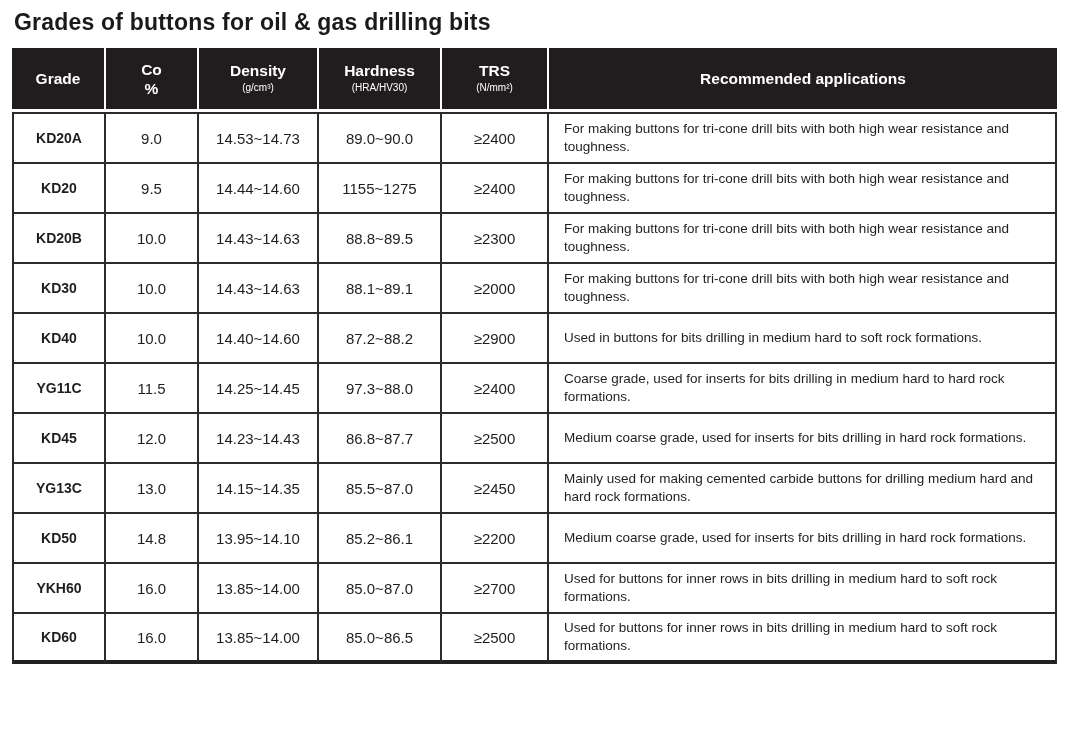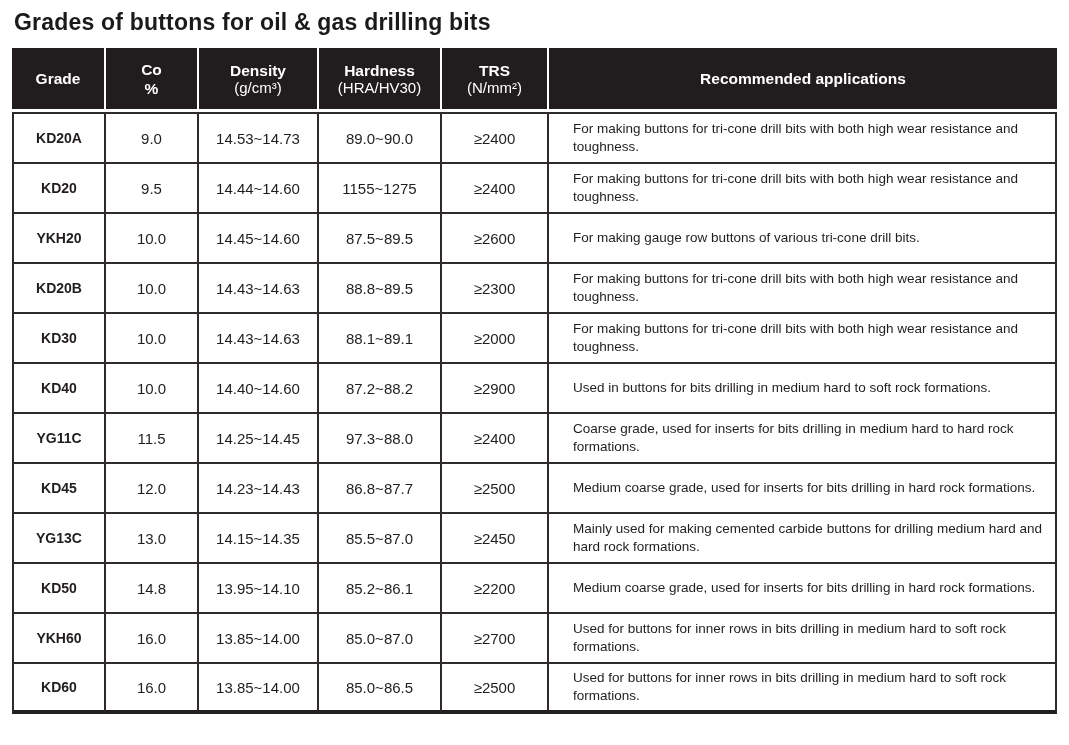--- a/index.html
+++ b/index.html
@@ -39,21 +39,21 @@
     padding: 4px 2px;
     border-bottom: 3px solid #ffffff; 
   }
   thead th + th { border-left: 2px solid #ffffff; }
   .h-main {
     font-size: 15.5px;
     font-weight: bold;
     line-height: 19px;
   }
   .h-sub {
-    font-size: 15px;
+    font-size: 10px;
     font-weight: normal;
     line-height: 16px;
   }
   
   tbody td {
     background: #ffffff;
     height: 50px;
     vertical-align: middle;
     text-align: center;
     font-size: 15px;
@@ -62,21 +62,21 @@
     border-top: 2px solid #2e2a2b;
     border-left: 2px solid #2e2a2b;
   }
   tbody td:last-child { border-right: 2px solid #2e2a2b; }
   tbody tr:last-child td { border-bottom: 4px solid #242021; }
   td.c-grade { font-weight: bold; font-size: 14px; }
   td.c-app {
     text-align: left;
     font-size: 13.5px;
     line-height: 18px;
-    padding: 5px 10px 5px 24px;
+    padding: 5px 10px 5px 15px;
   }
 </style>
 </head>
 <body>
 
 <div class="page">
 
   <h1 class="page-title">Grades of buttons for oil &amp; gas drilling bits</h1>
 
   <table class="grades">
@@ -125,28 +125,20 @@
     </tr>
         <tr>
       <td class="c-grade">KD20</td>
       <td>9.5</td>
       <td>14.44~14.60</td>
       <td>1155~1275</td>
       <td>≥2400</td>
       <td class="c-app">For making buttons for tri-cone drill bits with both high wear resistance and toughness.</td>
     </tr>
         <tr>
-      <td class="c-grade">YKH20</td>
-      <td>10.0</td>
-      <td>14.45~14.60</td>
-      <td>87.5~89.5</td>
-      <td>≥2600</td>
-      <td class="c-app">For making gauge row buttons of various tri-cone drill bits.</td>
-    </tr>
-        <tr>
       <td class="c-grade">KD20B</td>
       <td>10.0</td>
       <td>14.43~14.63</td>
       <td>88.8~89.5</td>
       <td>≥2300</td>
       <td class="c-app">For making buttons for tri-cone drill bits with both high wear resistance and toughness.</td>
     </tr>
         <tr>
       <td class="c-grade">KD30</td>
       <td>10.0</td>

